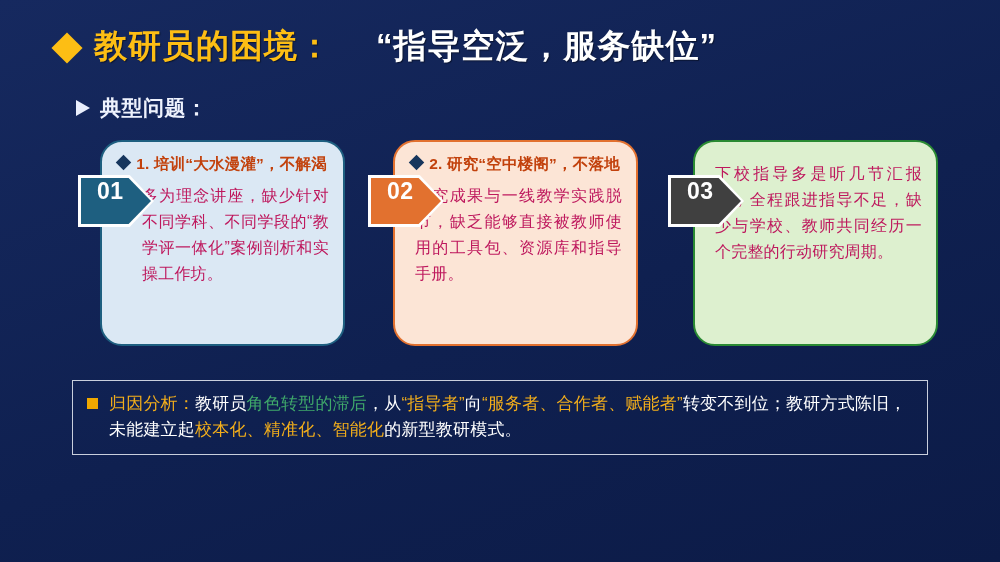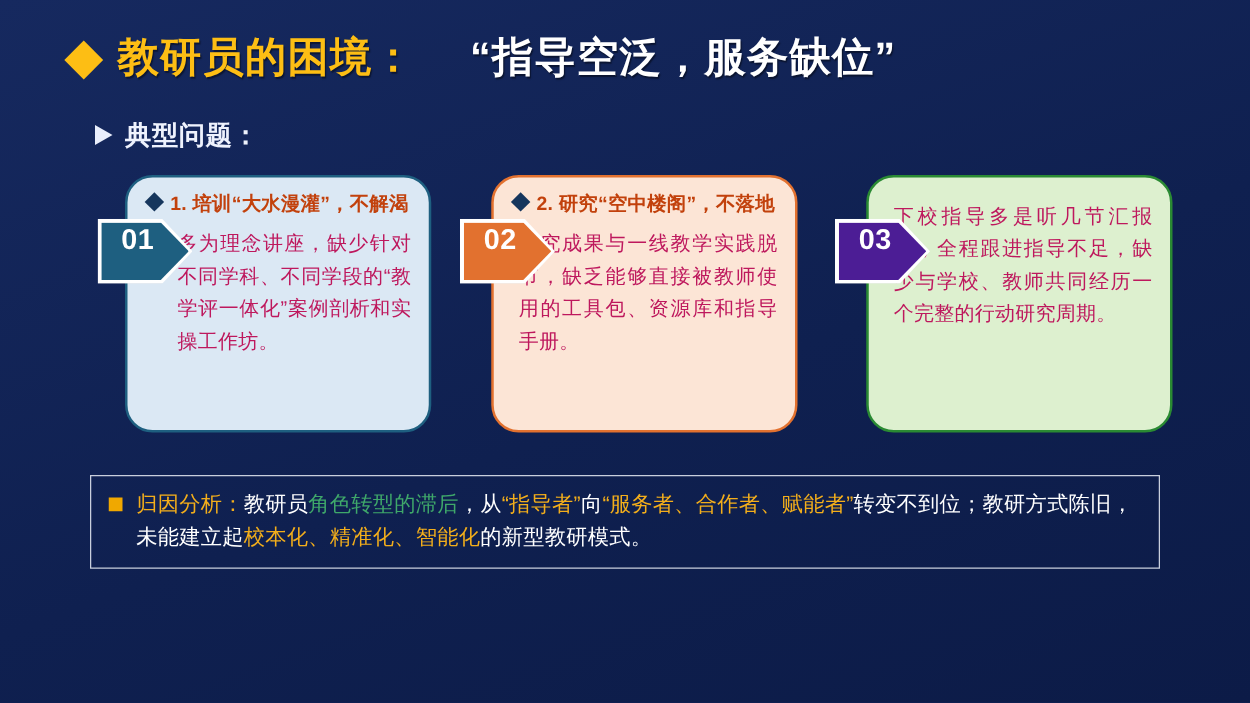--- a/index.html
+++ b/index.html
@@ -152,21 +152,21 @@
     color: #ffffff;
     font-size: 23px;
     font-weight: bold;
     letter-spacing: .5px;
   }
   #tag-1 { left: 78px; }
   #tag-2 { left: 368px; }
   #tag-3 { left: 668px; }
   #tag-1 .num-inner { background: #1e5f80; }
   #tag-2 .num-inner { background: #e2712f; }
-  #tag-3 .num-inner { background: #4c1d95; }
+  #tag-3 .num-inner { background: #404040; }
 
   
   #bottom-box {
     position: absolute;
     left: 72px;
     top: 380px;
     width: 856px;
     box-sizing: border-box;
     border: 1px solid #c9cfdd;
     padding: 10px 14px 11px 14px;

